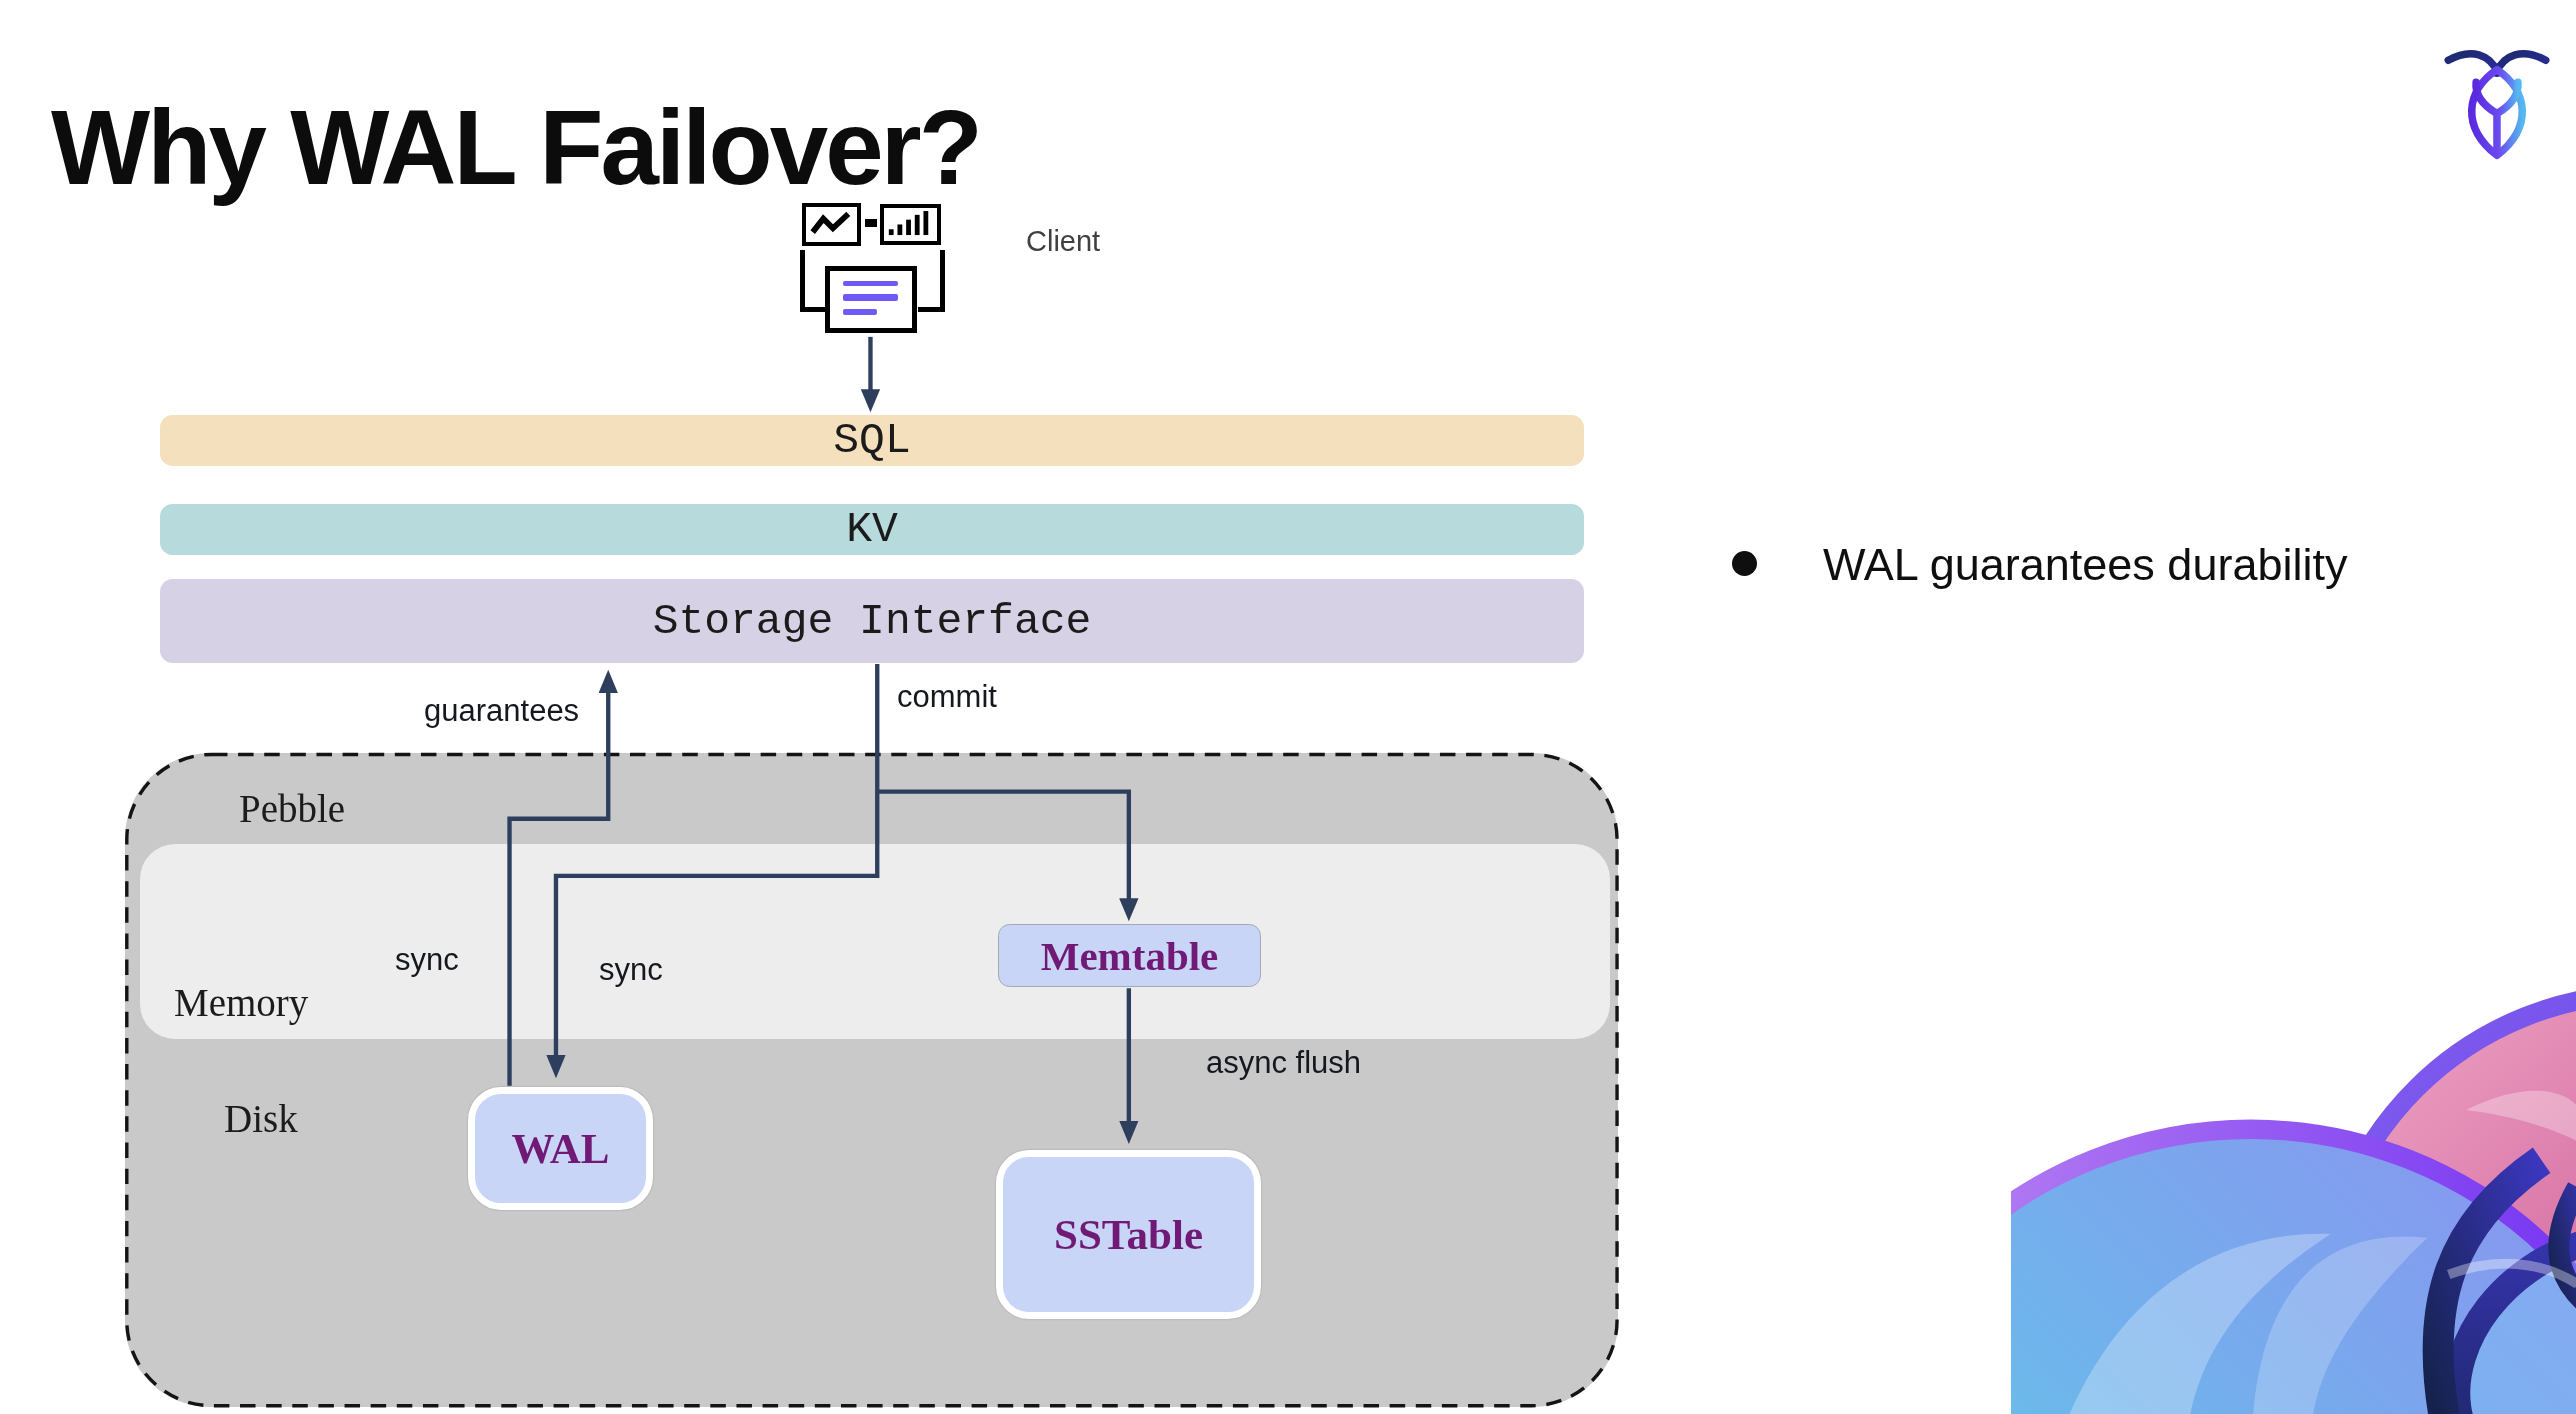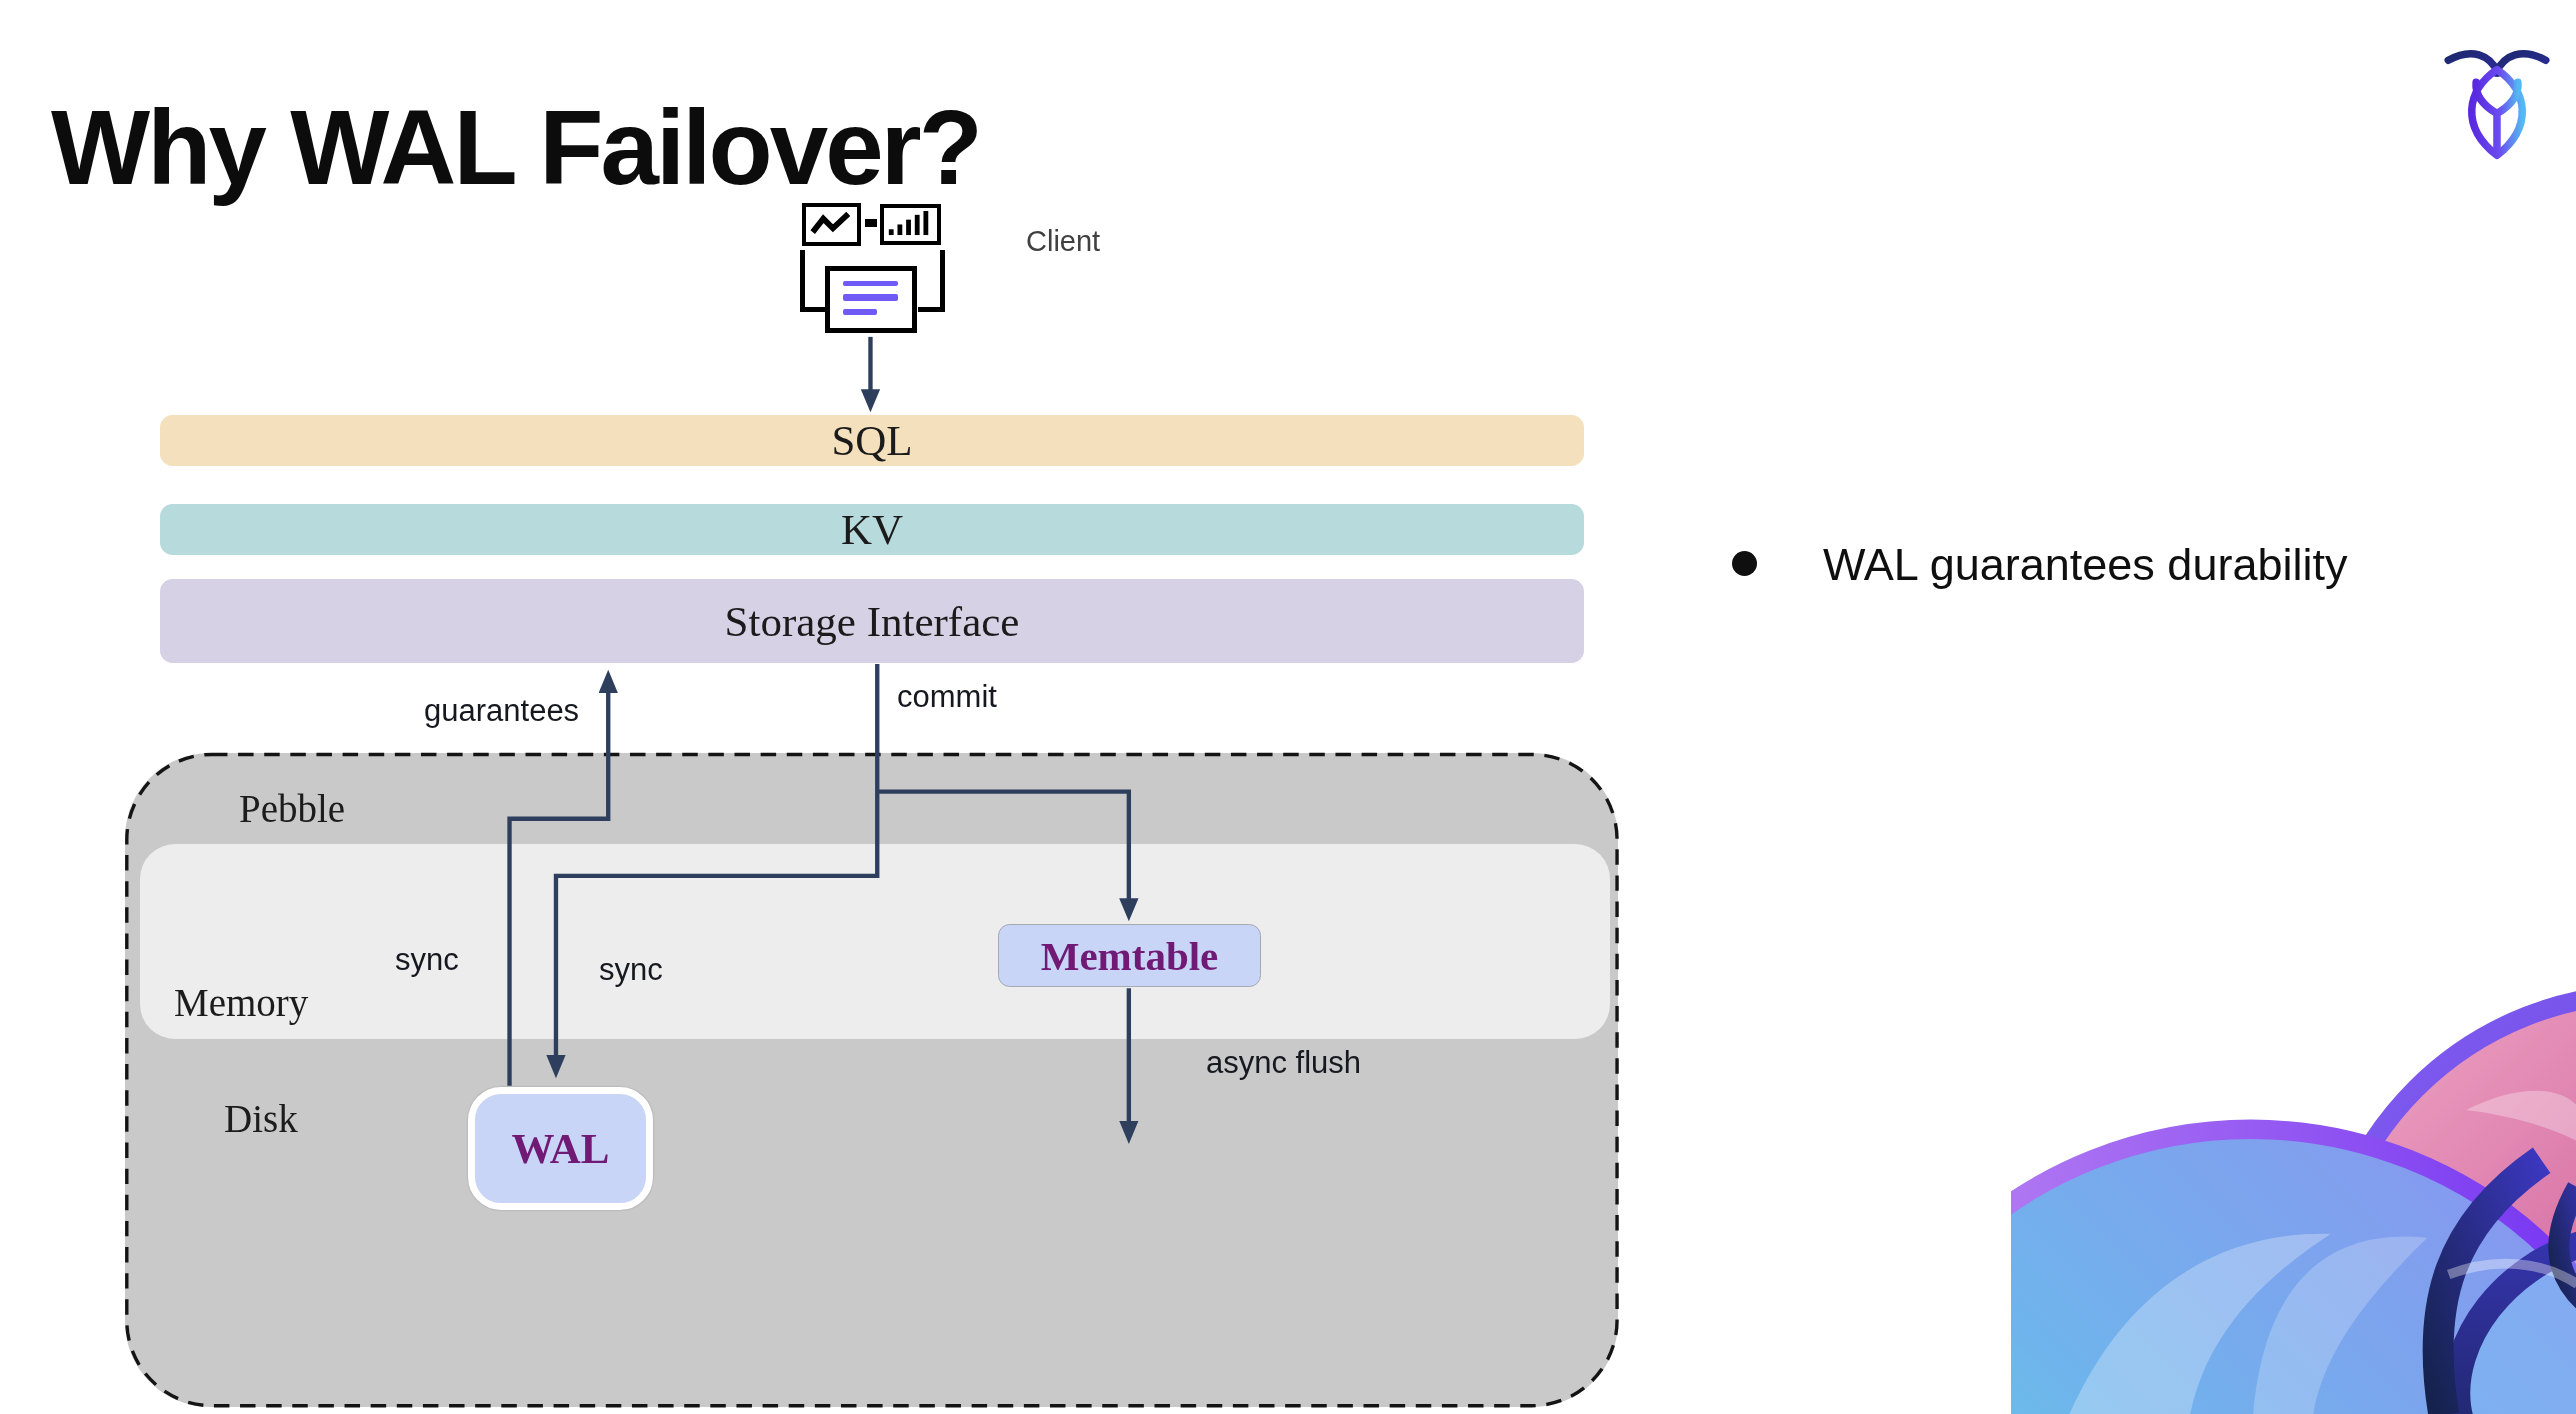--- a/index.html
+++ b/index.html
@@ -23,21 +23,21 @@
   .bracketR{left:128px;top:56px;width:27px;height:62px;border-right:5.8px solid #000;border-bottom:5.8px solid #000;}
   .cdoc{left:35px;top:72px;width:92px;height:67px;border:5.8px solid #000;background:#fff;}
   .pline{position:absolute;background:#6f5af5;border-radius:1.9px;}
   .pl1{left:12.6px;top:9.7px;width:55px;height:5.8px;}
   .pl2{left:12.6px;top:23px;width:55px;height:6.8px;}
   .pl3{left:12.6px;top:38px;width:34px;height:5.8px;}
   .client-label{position:absolute;left:1010px;top:225px;font-size:29px;color:#404040;}
 
   
   .layer{position:absolute;left:144px;width:1424px;border-radius:12.6px;display:flex;
-         align-items:center;justify-content:center;font-family:Liberation Serif, serif;
+         align-items:center;justify-content:center;font-family:Liberation Mono, monospace;
          font-size:43px;color:#1b1b1b;}
   .layer-sql{top:415px;height:51px;background:#f5e0bd;}
   .layer-kv{top:504px;height:51px;background:#b7dadc;}
   .layer-storage{top:579px;height:84px;background:#d6d1e5;}
 
   
   .pebble{position:absolute;left:109px;top:753px;width:1493px;height:654px;
           background:#c9c9c9;border-radius:85px;}
   .memory-band{position:absolute;left:14.5px;top:91px;width:1470px;height:195px;
                background:#ededed;border-radius:35px;}
@@ -172,20 +172,23 @@
   <div class="edge-label lbl-sync-left">sync</div>
   <div class="edge-label lbl-sync-right">sync</div>
   <div class="edge-label lbl-async">async flush</div>
 
   <div class="node node-memtable">
     <span>Memtable</span>
   </div>
   <div class="node node-wal">
     <span>WAL</span>
   </div>
+  <div class="node node-sstable">
+    <span>SSTable</span>
+  </div>
 
   <ul class="bullets">
     <li>
       <span class="bullet-dot"></span>
       <p>WAL guarantees durability</p>
     </li>
   </ul>
 
   <svg class="brand-art" viewBox="0 0 600 445">
     <defs>

